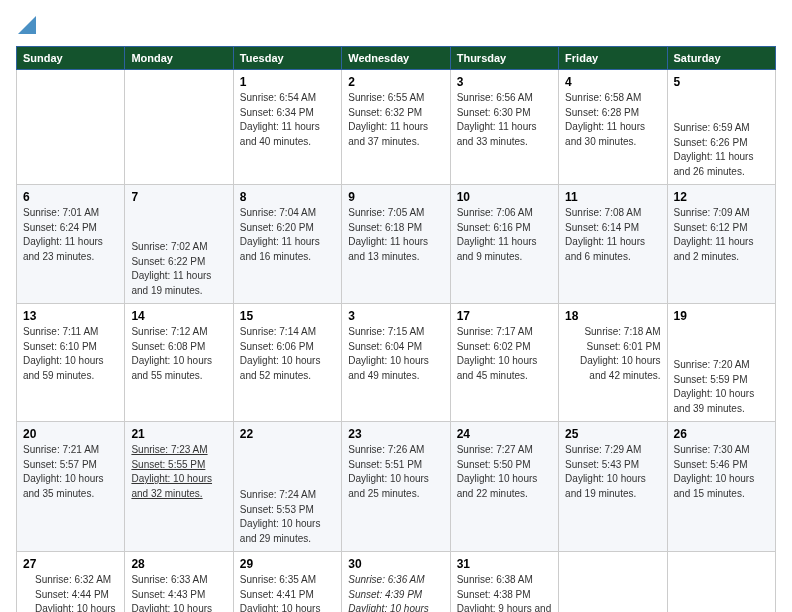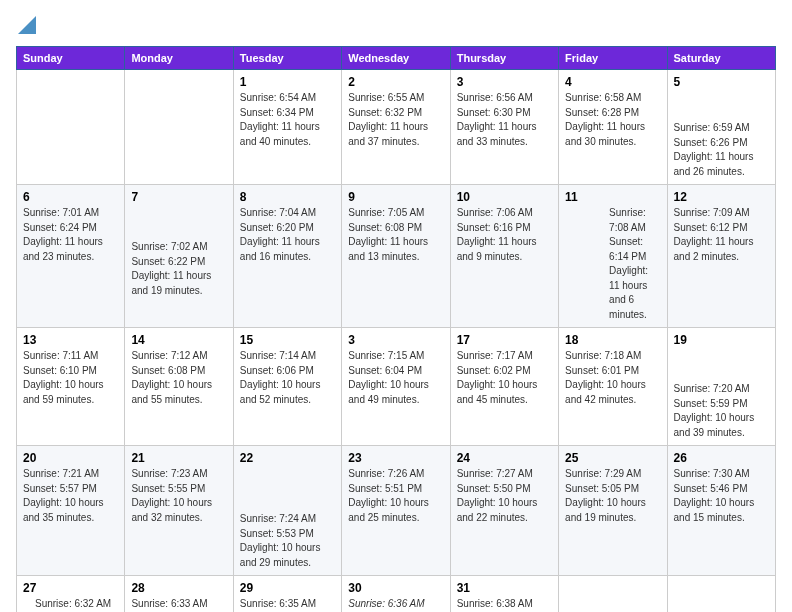--- a/index.html
+++ b/index.html
@@ -35,21 +35,21 @@
       font-size: 16px;
       color: #555;
       margin-top: 2px;
     }
     table {
       width: 100%;
       border-collapse: collapse;
       font-size: 10.5px;
     }
     thead th {
-      background-color: #6d28d9;
+      background-color: #14532d;
       color: #fff;
       text-align: left;
       padding: 5px 6px;
       font-size: 11px;
       font-weight: bold;
       border: 1px solid #2d619e;
     }
     tbody td {
       border: 1px solid #ccc;
       vertical-align: top;
@@ -159,32 +159,32 @@
         </td>
         <td>
           <span class="day-number">8</span>
           <div class="day-info" style="white-space: pre-line;">Sunrise: 7:04 AM
 Sunset: 6:20 PM
 Daylight: 11 hours and 16 minutes.</div>
         </td>
         <td>
           <span class="day-number">9</span>
           <div class="day-info" style="white-space: pre-line;">Sunrise: 7:05 AM
-Sunset: 6:08 PM
+Sunset: 6:18 PM
 Daylight: 11 hours and 13 minutes.</div>
         </td>
         <td>
           <span class="day-number">10</span>
           <div class="day-info" style="white-space: pre-line;">Sunrise: 7:06 AM
 Sunset: 6:16 PM
 Daylight: 11 hours and 9 minutes.</div>
         </td>
         <td>
           <span class="day-number">11</span>
-          <div class="day-info" style="white-space: pre-line; margin-left: 44px;">Sunrise: 7:08 AM
+          <div class="day-info" style="white-space: pre-line;">Sunrise: 7:08 AM
 Sunset: 6:14 PM
 Daylight: 11 hours and 6 minutes.</div>
         </td>
         <td>
           <span class="day-number">12</span>
           <div class="day-info" style="white-space: pre-line;">Sunrise: 7:09 AM
 Sunset: 6:12 PM
 Daylight: 11 hours and 2 minutes.</div>
         </td>
       </tr>
@@ -214,41 +214,41 @@
 Daylight: 10 hours and 49 minutes.</div>
         </td>
         <td>
           <span class="day-number">17</span>
           <div class="day-info" style="white-space: pre-line;">Sunrise: 7:17 AM
 Sunset: 6:02 PM
 Daylight: 10 hours and 45 minutes.</div>
         </td>
         <td>
           <span class="day-number">18</span>
-          <div class="day-info" style="white-space: pre-line;">Sunrise: 7:18 AM
+          <div class="day-info" style="white-space: pre-line; text-align: right;">Sunrise: 7:18 AM
 Sunset: 6:01 PM
 Daylight: 10 hours and 42 minutes.</div>
         </td>
         <td>
           <span class="day-number">19</span>
           <div class="day-info" style="white-space: pre-line; margin-top: 35px;">Sunrise: 7:20 AM
 Sunset: 5:59 PM
 Daylight: 10 hours and 39 minutes.</div>
         </td>
       </tr>
       <tr>
         <td>
           <span class="day-number">20</span>
           <div class="day-info" style="white-space: pre-line;">Sunrise: 7:21 AM
 Sunset: 5:57 PM
 Daylight: 10 hours and 35 minutes.</div>
         </td>
         <td>
           <span class="day-number">21</span>
-          <div class="day-info" style="white-space: pre-line;">Sunrise: 7:23 AM
+          <div class="day-info" style="white-space: pre-line; text-decoration: underline;">Sunrise: 7:23 AM
 Sunset: 5:55 PM
 Daylight: 10 hours and 32 minutes.</div>
         </td>
         <td>
           <span class="day-number">22</span>
           <div class="day-info" style="white-space: pre-line; margin-top: 47px;">Sunrise: 7:24 AM
 Sunset: 5:53 PM
 Daylight: 10 hours and 29 minutes.</div>
         </td>
         <td>
@@ -259,21 +259,21 @@
         </td>
         <td>
           <span class="day-number">24</span>
           <div class="day-info" style="white-space: pre-line;">Sunrise: 7:27 AM
 Sunset: 5:50 PM
 Daylight: 10 hours and 22 minutes.</div>
         </td>
         <td>
           <span class="day-number">25</span>
           <div class="day-info" style="white-space: pre-line;">Sunrise: 7:29 AM
-Sunset: 5:05 PM
+Sunset: 5:43 PM
 Daylight: 10 hours and 19 minutes.</div>
         </td>
         <td>
           <span class="day-number">26</span>
           <div class="day-info" style="white-space: pre-line;">Sunrise: 7:30 AM
 Sunset: 5:46 PM
 Daylight: 10 hours and 15 minutes.</div>
         </td>
       </tr>
       <tr>

